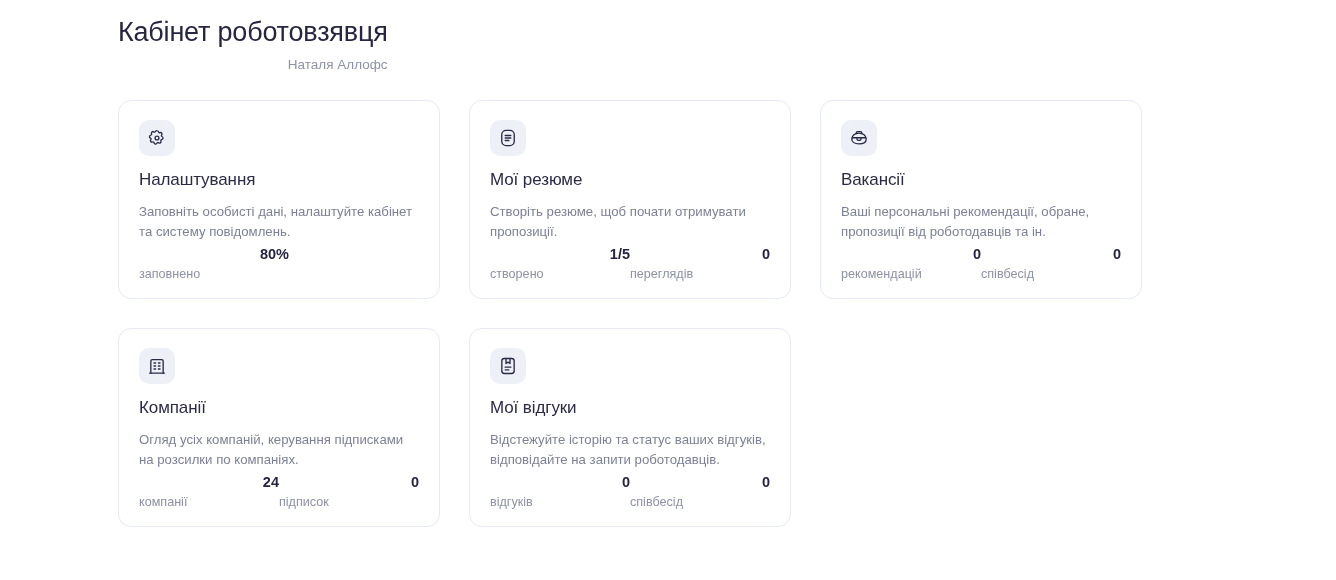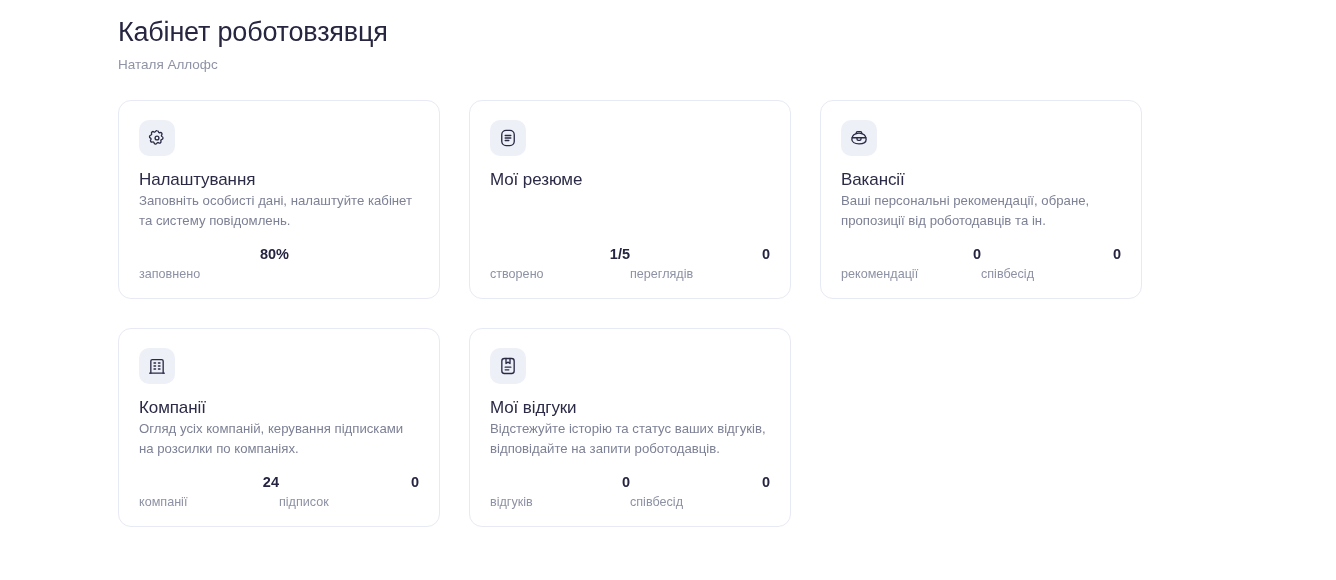--- a/index.html
+++ b/index.html
@@ -29,20 +29,21 @@
     line-height: 36px;
     white-space: nowrap;
   }
   .page-subtitle {
     margin-top: 6px;
     font-size: 13.5px;
     font-weight: 400;
     color: #8f93a6;
     line-height: 18px;
     white-space: nowrap;
+    text-align: right;
   }
 
   .grid {
     position: absolute;
     left: 118px;
     top: 100px;
     width: 1100px;
     display: flex;
     flex-wrap: wrap;
     gap: 29px 29px;
@@ -75,20 +76,21 @@
     margin-top: 13px;
     font-size: 17px;
     font-weight: 400;
     color: #2b2a47;
     line-height: 22px;
     letter-spacing: -0.1px;
     white-space: nowrap;
   }
 
   .card-desc {
+    margin-top: 11px;
     font-size: 13.2px;
     font-weight: 400;
     color: #7d8195;
     line-height: 19.5px;
     max-width: 285px;
   }
 
   .stats {
     position: absolute;
     left: 20px;
@@ -146,20 +148,21 @@
     <div class="card">
       <div class="icon-box">
         <svg width="20" height="20" viewBox="0 0 24 24" fill="none" stroke="#2a2a45" stroke-width="1.6" stroke-linecap="round" stroke-linejoin="round">
           <rect x="4.5" y="2.8" width="15" height="18.4" rx="5.2"></rect>
           <line x1="8.6" y1="9" x2="15.4" y2="9"></line>
           <line x1="8.6" y1="12" x2="15.4" y2="12"></line>
           <line x1="8.6" y1="15" x2="13" y2="15"></line>
         </svg>
       </div>
       <div class="card-title">Мої резюме</div>
+      <div class="card-desc">Створіть резюме, щоб почати отримувати пропозиції.</div>
       <div class="stats">
         <div class="stat">
           <div class="stat-value">1/5</div>
           <div class="stat-label">створено</div>
         </div>
         <div class="stat">
           <div class="stat-value">0</div>
           <div class="stat-label">переглядів</div>
         </div>
       </div>
@@ -172,21 +175,21 @@
           <path d="M8.7 6.6V5.9c0-.9.7-1.6 1.6-1.6h3.4c.9 0 1.6.7 1.6 1.6v.7"></path>
           <line x1="3.7" y1="11.7" x2="20.3" y2="11.7"></line>
           <path d="M9.6 11.7v1.5c0 .9.7 1.6 1.6 1.6h1.6c.9 0 1.6-.7 1.6-1.6v-1.5"></path>
         </svg>
       </div>
       <div class="card-title">Вакансії</div>
       <div class="card-desc">Ваші персональні рекомендації, обране, пропозиції від роботодавців та ін.</div>
       <div class="stats">
         <div class="stat">
           <div class="stat-value">0</div>
-          <div class="stat-label">рекомендації</div>
+          <div class="stat-label">рекомендацій</div>
         </div>
         <div class="stat">
           <div class="stat-value">0</div>
           <div class="stat-label">співбесід</div>
         </div>
       </div>
     </div>
 
     <div class="card">
       <div class="icon-box">

